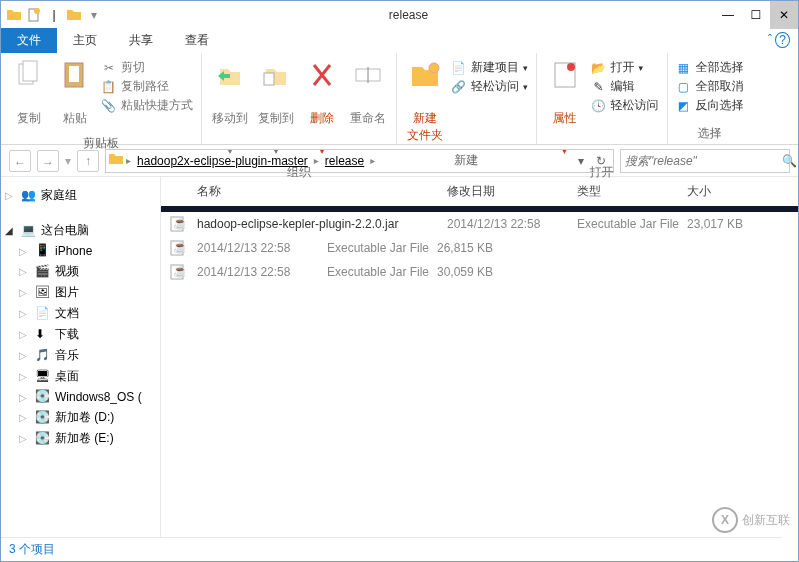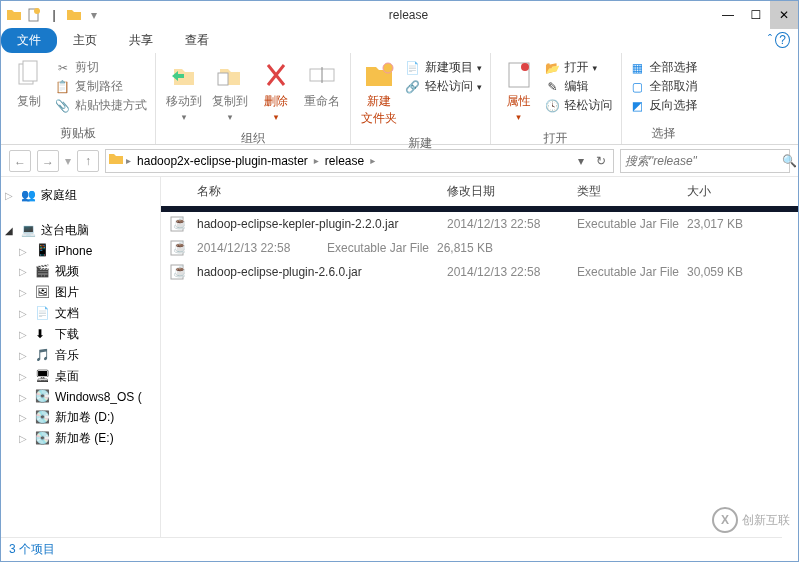--- a/index.html
+++ b/index.html
@@ -9,42 +9,42 @@
 .titlebar { height:28px; background:#fff; display:flex; align-items:center; }
 .titlebar .qat { display:flex; align-items:center; padding-left:4px; gap:2px; }
 .titlebar .qat span { width:18px; height:18px; display:flex; align-items:center; justify-content:center; }
 .titlebar .title { flex:1; text-align:center; color:#333; }
 .titlebar .wincontrols { display:flex; }
 .titlebar .wincontrols div { width:28px; height:28px; display:flex; align-items:center; justify-content:center; }
 
 
 .tabstrip { height:24px; background:#fff; display:flex; align-items:flex-end; position:relative; }
 .tabstrip .tab { padding:4px 16px; color:#333; cursor:pointer; }
-.tabstrip .tab.active { background:#1979ca; color:#fff;border-radius:11px; }
+.tabstrip .tab.active { background:#1979ca; color:#fff; }
 .tabstrip .helpbtn { position:absolute; right:8px; top:4px; color:#1979ca; }
 
 
 .ribbon { height:92px; background:#fff; border-bottom:1px solid #d9d9d9; display:flex; }
 .ribbon .group { border-right:1px solid #e2e2e2; display:flex; flex-direction:column; }
 .ribbon .group .items { flex:1; display:flex; align-items:flex-start; padding:4px 6px; gap:2px; }
 .ribbon .group .label { text-align:center; color:#666; padding:2px 0; }
-.bigbtn { width:44px; display:flex; flex-direction:column; align-items:center; gap:2px; padding:2px; cursor:pointer; color:#777; }
+.bigbtn { width:44px; display:flex; flex-direction:column; align-items:center; gap:19px; padding:2px; cursor:pointer; color:#777; }
 .bigbtn.enabled { color:#c2410c; }
 .bigbtn .ico { width:32px; height:32px; display:flex; align-items:center; justify-content:center; }
 .smallbtns { display:flex; flex-direction:column; gap:2px; padding:2px; }
 .smallbtn { display:flex; align-items:center; gap:4px; color:#777; cursor:pointer; white-space:nowrap; }
 .smallbtn.enabled { color:#333; }
 .smallbtn .ico { width:16px; height:16px; display:flex; align-items:center; justify-content:center; }
 .dd { font-size:9px; }
 
 
 .navbar { height:32px; display:flex; align-items:center; padding:4px 8px; gap:6px; border-bottom:1px solid #e8e8e8; }
 .navbtn { width:22px; height:22px; border:1px solid #ccc; border-radius:2px; display:flex; align-items:center; justify-content:center; color:#888; cursor:pointer; }
 .addressbar { flex:1; height:24px; border:1px solid #ccc; display:flex; align-items:center; padding:0 2px; }
-.addressbar .segment { display:flex; align-items:center; padding:0 4px; gap:3px; cursor:pointer; }
+.addressbar .segment { display:flex; align-items:center; padding:0 4px; gap:3px; cursor:pointer;text-decoration:underline; }
 .addressbar .gt { color:#888; font-size:10px; padding:0 2px; }
 .addressbar .spacer { flex:1; }
 .addressbar .addrctl { width:20px; display:flex; justify-content:center; color:#666; }
 .searchbox { width:170px; height:24px; border:1px solid #ccc; display:flex; align-items:center; padding:0 4px; }
 .searchbox input { flex:1; border:none; outline:none; color:#888; font-style:italic; }
 .searchbox .sicon { color:#666; }
 
 
 .content { display:flex; height:calc(100% - 28px - 24px - 92px - 32px - 24px); }
 .nav { width:160px; border-right:1px solid #e8e8e8; padding:8px 4px; overflow:hidden; }
@@ -121,20 +121,29 @@
     <div class="items">
       <div class="bigbtn">
         <div class="ico">
             <svg width="26" height="30">
               <rect x="3" y="4" width="14" height="20" fill="#fff" stroke="#bbb"></rect>
               <rect x="7" y="1" width="14" height="20" fill="#fff" stroke="#bbb"></rect>
             </svg>
           </div>
         <span>复制</span>
       </div>
+      <div class="bigbtn">
+        <div class="ico">
+            <svg width="26" height="30">
+              <rect x="3" y="3" width="18" height="24" fill="#d9b36b" stroke="#b88"></rect>
+              <rect x="7" y="6" width="10" height="16" fill="#fff"></rect>
+            </svg>
+          </div>
+        <span>粘贴</span>
+      </div>
       <div class="smallbtns">
         <div class="smallbtn">
             <span class="ico">✂</span>
             <span>剪切</span>
           </div>
         <div class="smallbtn">
             <span class="ico">📋</span>
             <span>复制路径</span>
           </div>
         <div class="smallbtn">
@@ -391,21 +400,20 @@
   <div class="cell col-type">Executable Jar File</div>
   <div class="cell col-size">26,815 KB</div>
         </div>
         <div class="row">
           <div class="cell" style="width:28px">
             <svg width="16" height="16">
               <rect x="2" y="1" width="12" height="14" fill="#fff" stroke="#aaa"></rect>
               <text x="4" y="11" font-size="8" fill="#c70">☕</text>
             </svg>
           </div>
-  <div class="cell col-name">hadoop-eclipse-plugin-2.6.0.jar</div>
   <div class="cell col-date">2014/12/13 22:58</div>
   <div class="cell col-type">Executable Jar File</div>
   <div class="cell col-size">30,059 KB</div>
         </div>
       </div>
   </div>
 </div>
 
 <div class="statusbar">
   <span>3 个项目</span>

